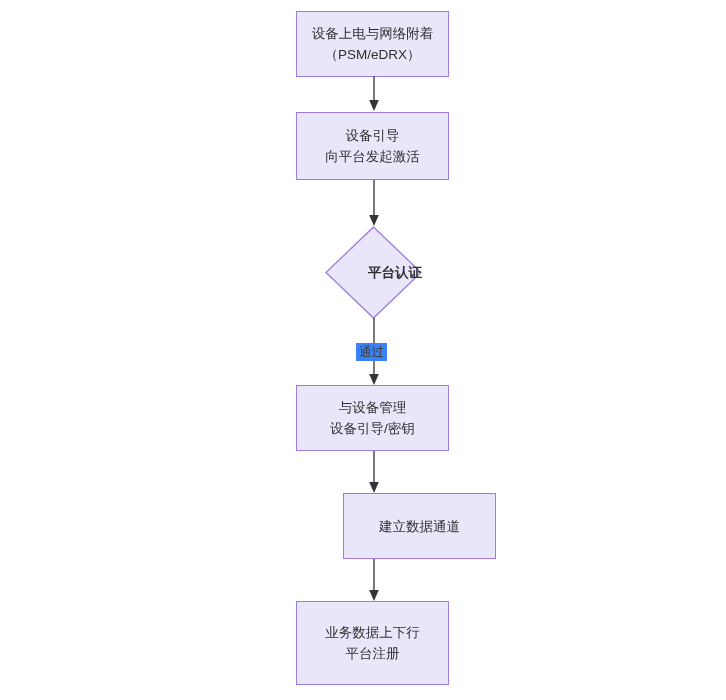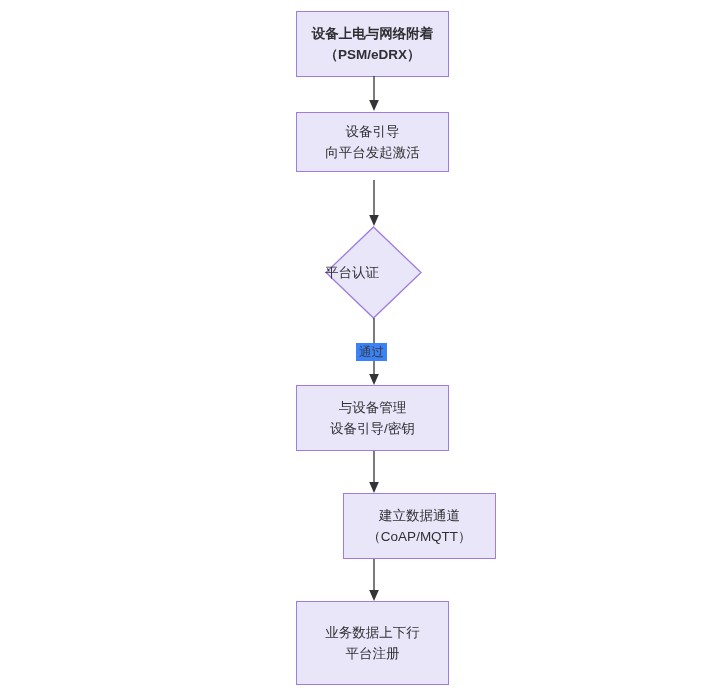--- a/index.html
+++ b/index.html
@@ -36,21 +36,22 @@
     text-align: center;
     white-space: nowrap;
   }
   .node .line {
     display: block;
   }
   .diamond-wrap {
     position: absolute;
     display: flex;
     align-items: center;
-    justify-content: flex-start;
+    justify-content: flex-end;
+    font-weight: bold;
   }
   .diamond-shape {
     position: absolute;
     left: 0;
     top: 0;
     width: 100%;
     height: 100%;
   }
   .diamond-label {
     position: relative;
@@ -77,33 +78,33 @@
     padding: 1px 3px;
     white-space: nowrap;
     z-index: 3;
   }
 </style>
 </head>
 <body>
 
 <div id="flow-canvas">
 
-  <div class="node" style="left:296px; top:11px; width:153px; height:66px;font-weight:bold;">
+  <div class="node" style="left:296px; top:11px; width:153px; height:66px;">
     <span class="line">设备上电与网络附着</span>
     <span class="line">（PSM/eDRX）</span>
   </div>
 
   <div class="edge" style="left:357px; top:76px; width:34px; height:36px;">
     <svg width="34" height="36" viewBox="0 0 34 36">
       <line x1="17" y1="0" x2="17" y2="27" stroke="#333338" stroke-width="1.3"></line>
       <polygon points="17,35 12.2,24 21.8,24" fill="#333338"></polygon>
     </svg>
   </div>
 
-  <div class="node" style="left:296px; top:112px; width:153px; height:60px;">
+  <div class="node" style="left:296px; top:112px; width:153px; height:68px;">
     <span class="line">设备引导</span>
     <span class="line">向平台发起激活</span>
   </div>
 
   <div class="edge" style="left:357px; top:180px; width:34px; height:47px;">
     <svg width="34" height="47" viewBox="0 0 34 47">
       <line x1="17" y1="0" x2="17" y2="38" stroke="#333338" stroke-width="1.3"></line>
       <polygon points="17,46 12.2,35 21.8,35" fill="#333338"></polygon>
     </svg>
   </div>
@@ -130,21 +131,20 @@
 
   <div class="edge" style="left:357px; top:451px; width:34px; height:43px;">
     <svg width="34" height="43" viewBox="0 0 34 43">
       <line x1="17" y1="0" x2="17" y2="34" stroke="#333338" stroke-width="1.3"></line>
       <polygon points="17,42 12.2,31 21.8,31" fill="#333338"></polygon>
     </svg>
   </div>
 
   <div class="node" style="left:296px; top:493px; width:153px; height:66px;margin-left:47px;">
     <span class="line">建立数据通道</span>
-    <span class="line">（CoAP/MQTT）</span>
   </div>
 
   <div class="edge" style="left:357px; top:559px; width:34px; height:43px;">
     <svg width="34" height="43" viewBox="0 0 34 43">
       <line x1="17" y1="0" x2="17" y2="34" stroke="#333338" stroke-width="1.3"></line>
       <polygon points="17,42 12.2,31 21.8,31" fill="#333338"></polygon>
     </svg>
   </div>
 
   <div class="node" style="left:296px; top:601px; width:153px; height:84px;">

